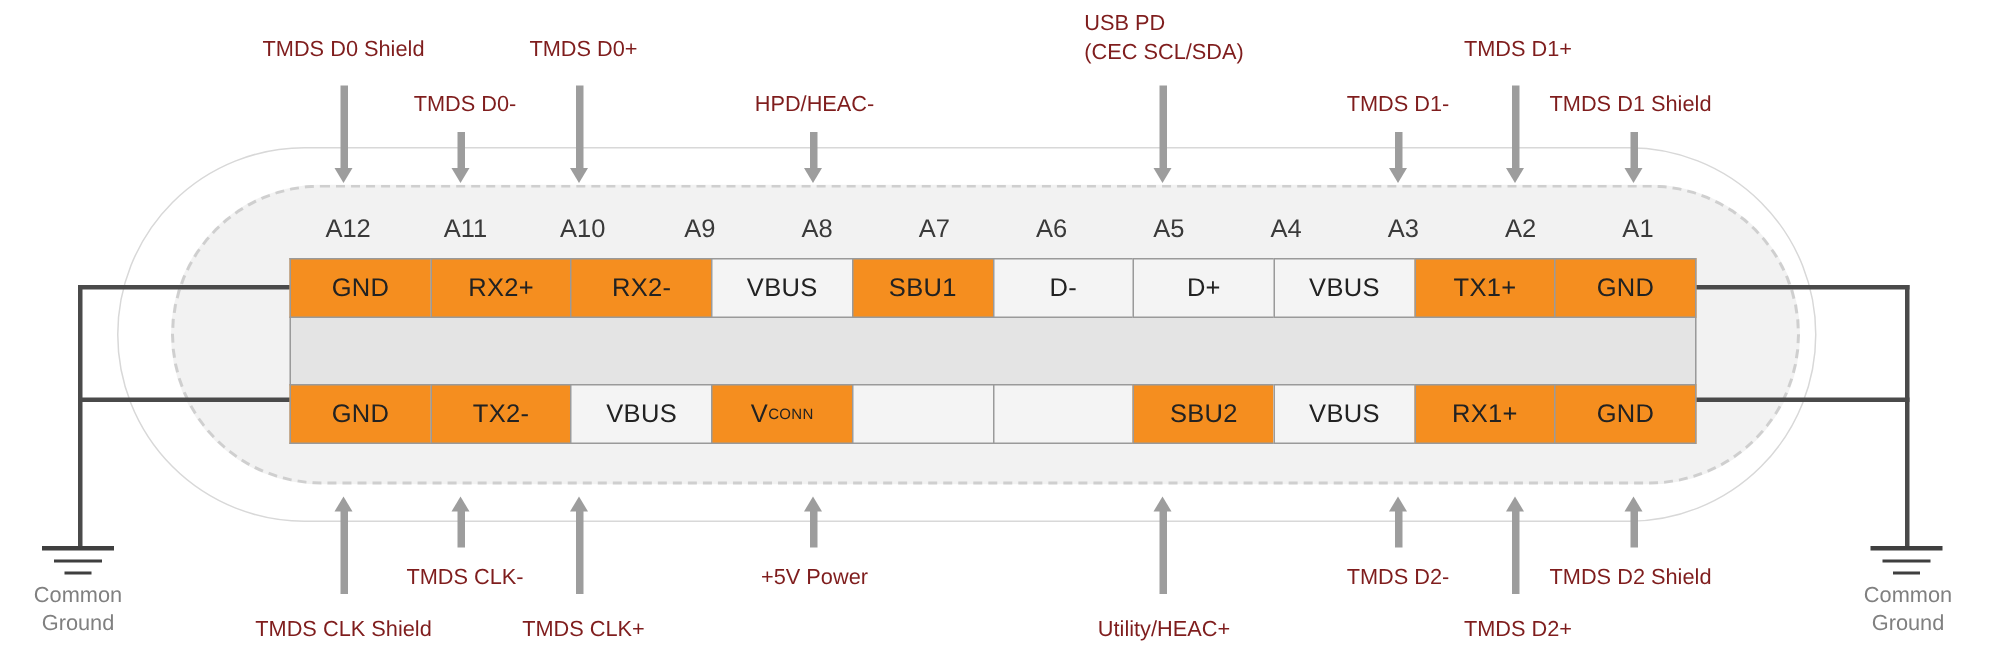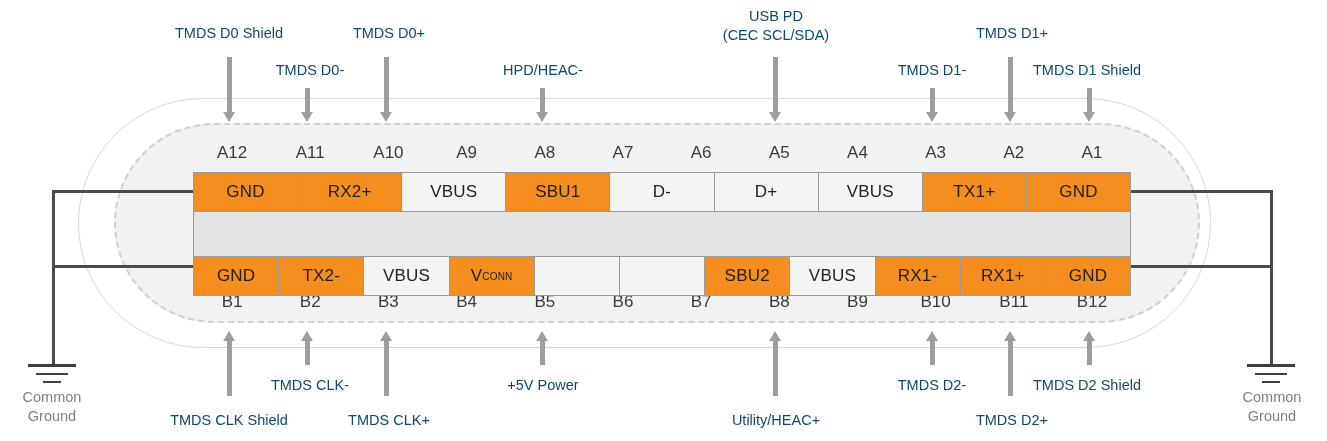--- a/index.html
+++ b/index.html
@@ -121,24 +121,24 @@
     border-top:10px solid #9d9d9d;
   }
   .arrow.up .head{
     top:-9px;
     border-bottom:10px solid #9d9d9d;
   }
 
   
   .anno{
     position:absolute;
-    color:#0c4a6e;
+    color:#7f1d1d;
     font-size:14.5px;
     line-height:19px;
-    text-align:center;
+    text-align:left;
     white-space:pre-line;
     transform:translateX(-50%);
   }
 </style>
 </head>
 <body>
 
 <div id="stage">
 
   <div class="shell-outer"></div>
@@ -174,39 +174,26 @@
       <div class="id-cell">A9</div>
       <div class="id-cell">A8</div>
       <div class="id-cell">A7</div>
       <div class="id-cell">A6</div>
       <div class="id-cell">A5</div>
       <div class="id-cell">A4</div>
       <div class="id-cell">A3</div>
       <div class="id-cell">A2</div>
       <div class="id-cell">A1</div>
     </div>
-  <div class="id-row bottom" id="row-b-ids">
-      <div class="id-cell">B1</div>
-      <div class="id-cell">B2</div>
-      <div class="id-cell">B3</div>
-      <div class="id-cell">B4</div>
-      <div class="id-cell">B5</div>
-      <div class="id-cell">B6</div>
-      <div class="id-cell">B7</div>
-      <div class="id-cell">B8</div>
-      <div class="id-cell">B9</div>
-      <div class="id-cell">B10</div>
-      <div class="id-cell">B11</div>
-      <div class="id-cell">B12</div>
-    </div>
 
   <div class="pin-table">
     <div class="pin-row" id="row-a-cells">
         <div class="pin-cell orange">GND</div>
         <div class="pin-cell orange">RX2+</div>
+        <div class="pin-cell orange">RX2-</div>
         <div class="pin-cell">VBUS</div>
         <div class="pin-cell orange">SBU1</div>
         <div class="pin-cell">D-</div>
         <div class="pin-cell">D+</div>
         <div class="pin-cell">VBUS</div>
         <div class="pin-cell orange">TX1+</div>
         <div class="pin-cell orange">GND</div>
       </div>
     <div class="mid-band"></div>
     <div class="pin-row" id="row-b-cells">
@@ -214,21 +201,20 @@
         <div class="pin-cell orange">TX2-</div>
         <div class="pin-cell">VBUS</div>
         <div class="pin-cell orange">
           <span>V</span>
           <span class="sc">CONN</span>
         </div>
         <div class="pin-cell blank"></div>
         <div class="pin-cell blank"></div>
         <div class="pin-cell orange">SBU2</div>
         <div class="pin-cell">VBUS</div>
-        <div class="pin-cell orange">RX1-</div>
         <div class="pin-cell orange">RX1+</div>
         <div class="pin-cell orange">GND</div>
       </div>
   </div>
 
   <div id="anno-top">
       <div class="arrow down" style="left: 227px; top: 57px; height: 56px;">
         <div class="head"></div>
       </div>
       <div class="anno" style="left: 229px; top: 24px;">TMDS D0 Shield</div>

